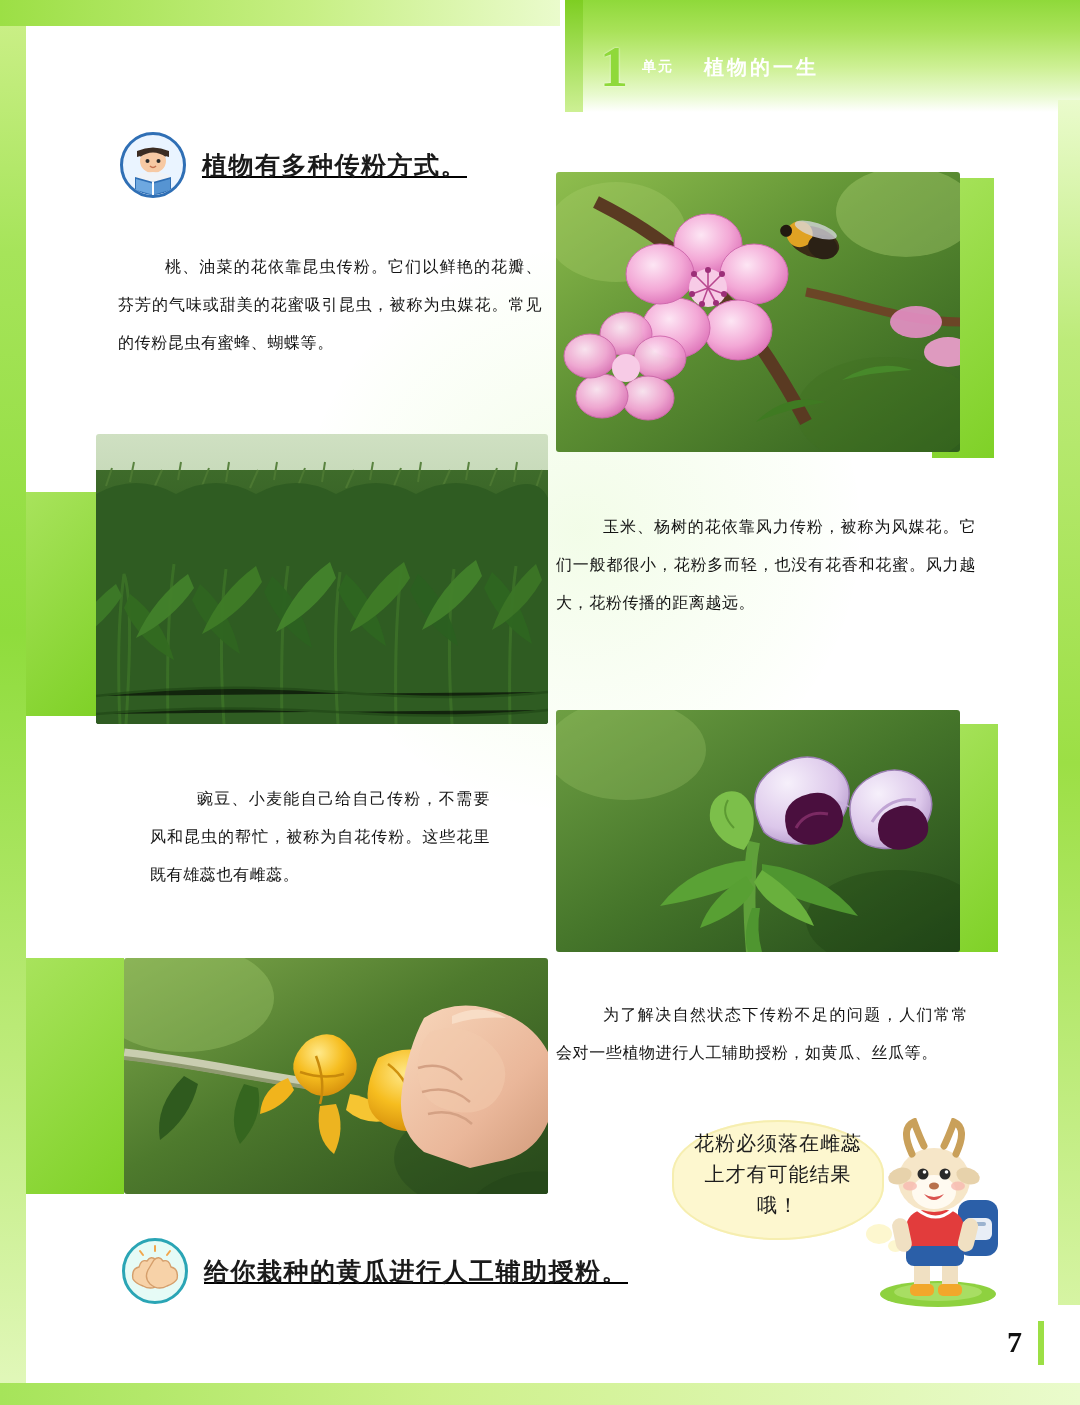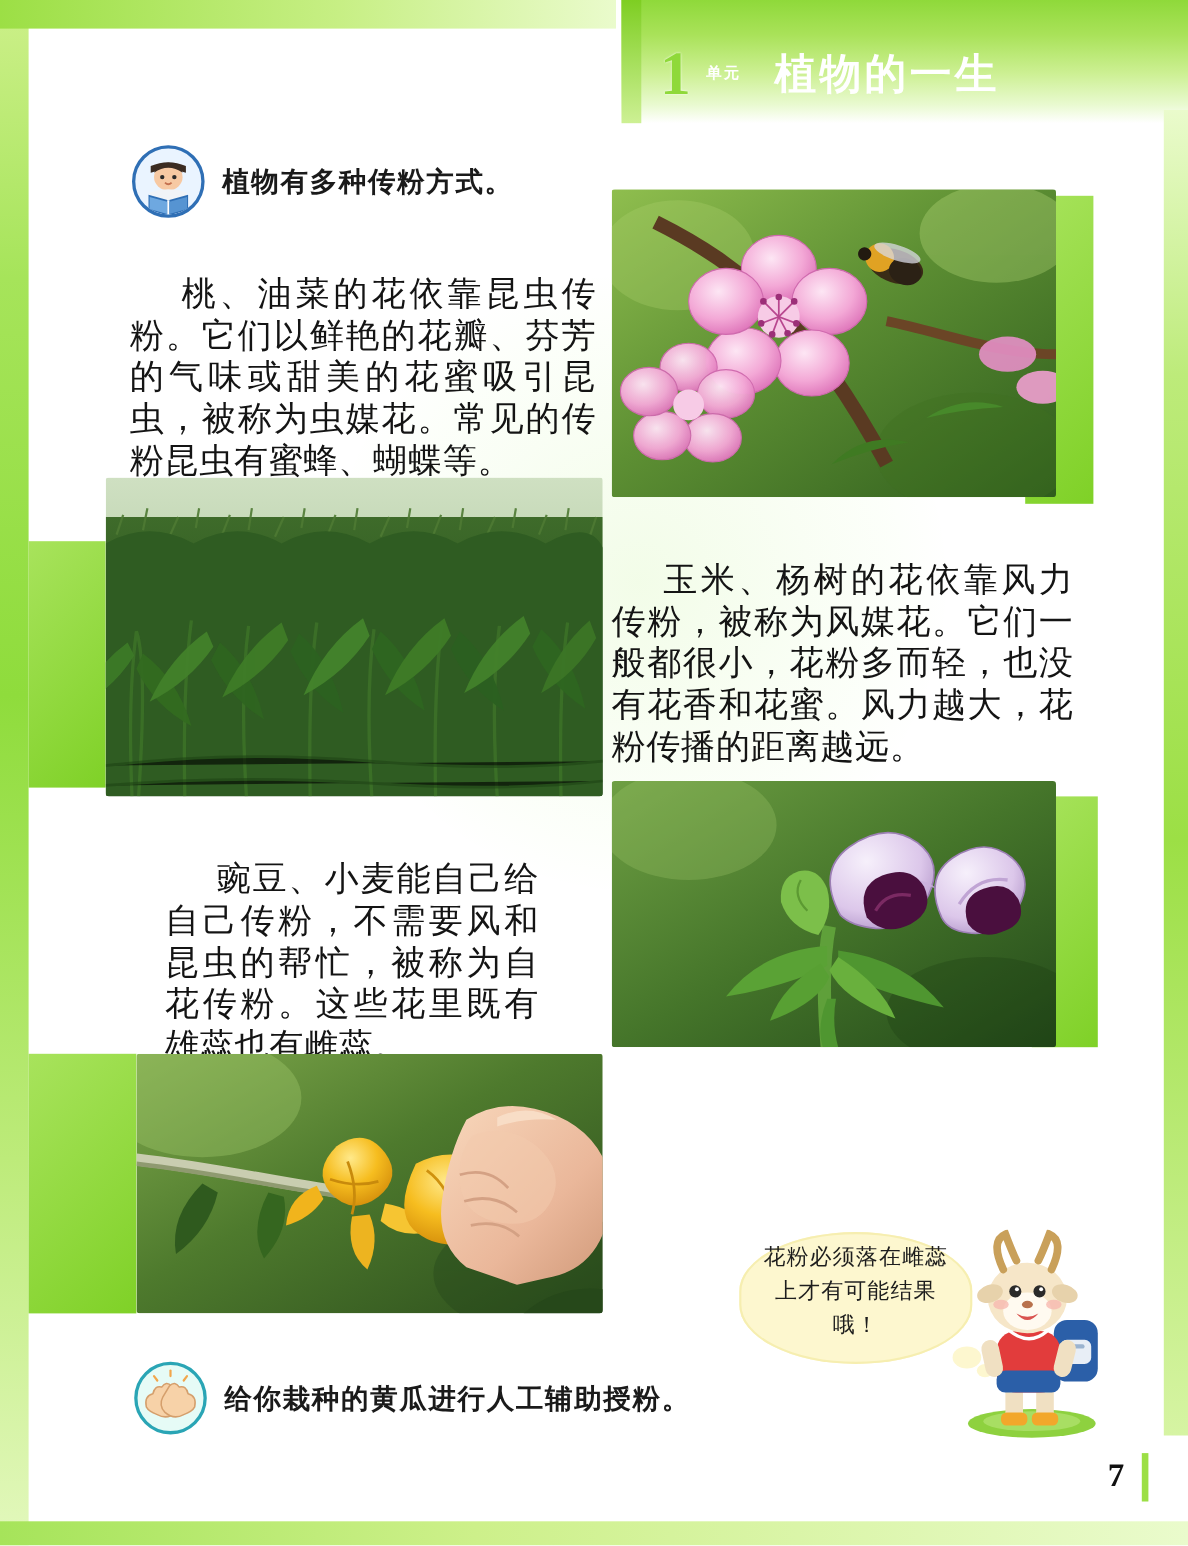--- a/index.html
+++ b/index.html
@@ -54,45 +54,45 @@
   .unit-num {
     font-size: 56px; font-weight: bold; color: #8fd93a;
     font-family: "Liberation Serif", serif;
     line-height: 52px; letter-spacing: 0;
     text-shadow: 0 0 2px #ffffff;
   }
   .unit-word {
     font-size: 14px; color: #ffffff; font-weight: bold; letter-spacing: 2px;
   }
   .unit-title {
-    font-size: 38px; color: #ffffff; font-weight: bold; letter-spacing: 3px;
+    font-size: 20px; color: #ffffff; font-weight: bold; letter-spacing: 3px;
     margin-left: 16px;
   }
 
   
   .badge-row {
-    position: absolute; display: flex; align-items: center; gap: 16px;
+    position: absolute; display: flex; align-items: center; gap: 16px; text-decoration: underline;
   }
   .badge {
     width: 66px; height: 66px; border-radius: 50%;
     border: 3px solid #2f6fb5; background: #eaf4ff;
     display: flex; align-items: center; justify-content: center;
     overflow: hidden; flex: none;
   }
   .badge.hands {
     border-color: #2aa5b5; background: #e6fbf6;
   }
   .heading-text {
     font-size: 25px; font-weight: bold; color: #1a1a1a; letter-spacing: 1.5px;
   }
 
   
   .para {
     position: absolute;
-    font-size: 31px;
+    font-size: 16px;
     line-height: 38px;
     color: #141414;
     letter-spacing: 0.6px;
     text-align: justify;
     text-indent: 47px;
   }
 
   
   .photo {
     position: absolute; overflow: hidden; border-radius: 3px;
@@ -428,20 +428,21 @@
         <path d="M6 34 q36 -12 62 14 q20 20 10 44 q-12 26 -44 22 q-36 -4 -40 -36 q-2 -28 12 -44 z" fill="#f3cbad" opacity="0.55"></path>
         <path d="M-6 70 q26 -8 44 12" stroke="#d4a184" stroke-width="2.5" fill="none"></path>
         <path d="M-2 94 q28 -8 48 10" stroke="#d4a184" stroke-width="2.5" fill="none"></path>
         <path d="M4 116 q26 -6 44 10" stroke="#d4a184" stroke-width="2.5" fill="none"></path>
         <path d="M28 18 q28 -14 54 2 q-28 -2 -54 6 z" fill="#f8ddc6"></path>
       </g>
       <path d="M352 236 q30 -26 72 -22 v22 z" fill="#26481a"></path>
     </svg>
   </div>
 
+  <div class="para" style="left:556px; top:996px; width:412px;">为了解决自然状态下传粉不足的问题，人们常常会对一些植物进行人工辅助授粉，如黄瓜、丝瓜等。</div>
 
   <div class="bubble"></div>
   <div class="bubble-tail1"></div>
   <div class="bubble-tail2"></div>
   <div class="bubble-text">花粉必须落在雌蕊上才有可能结果哦！</div>
 
   <div class="mascot">
     <svg width="150" height="190" viewBox="0 0 150 190">
       <ellipse cx="72" cy="176" rx="58" ry="13" fill="#8ed13f"></ellipse>
       <ellipse cx="72" cy="174" rx="44" ry="9" fill="#a8de63"></ellipse>

